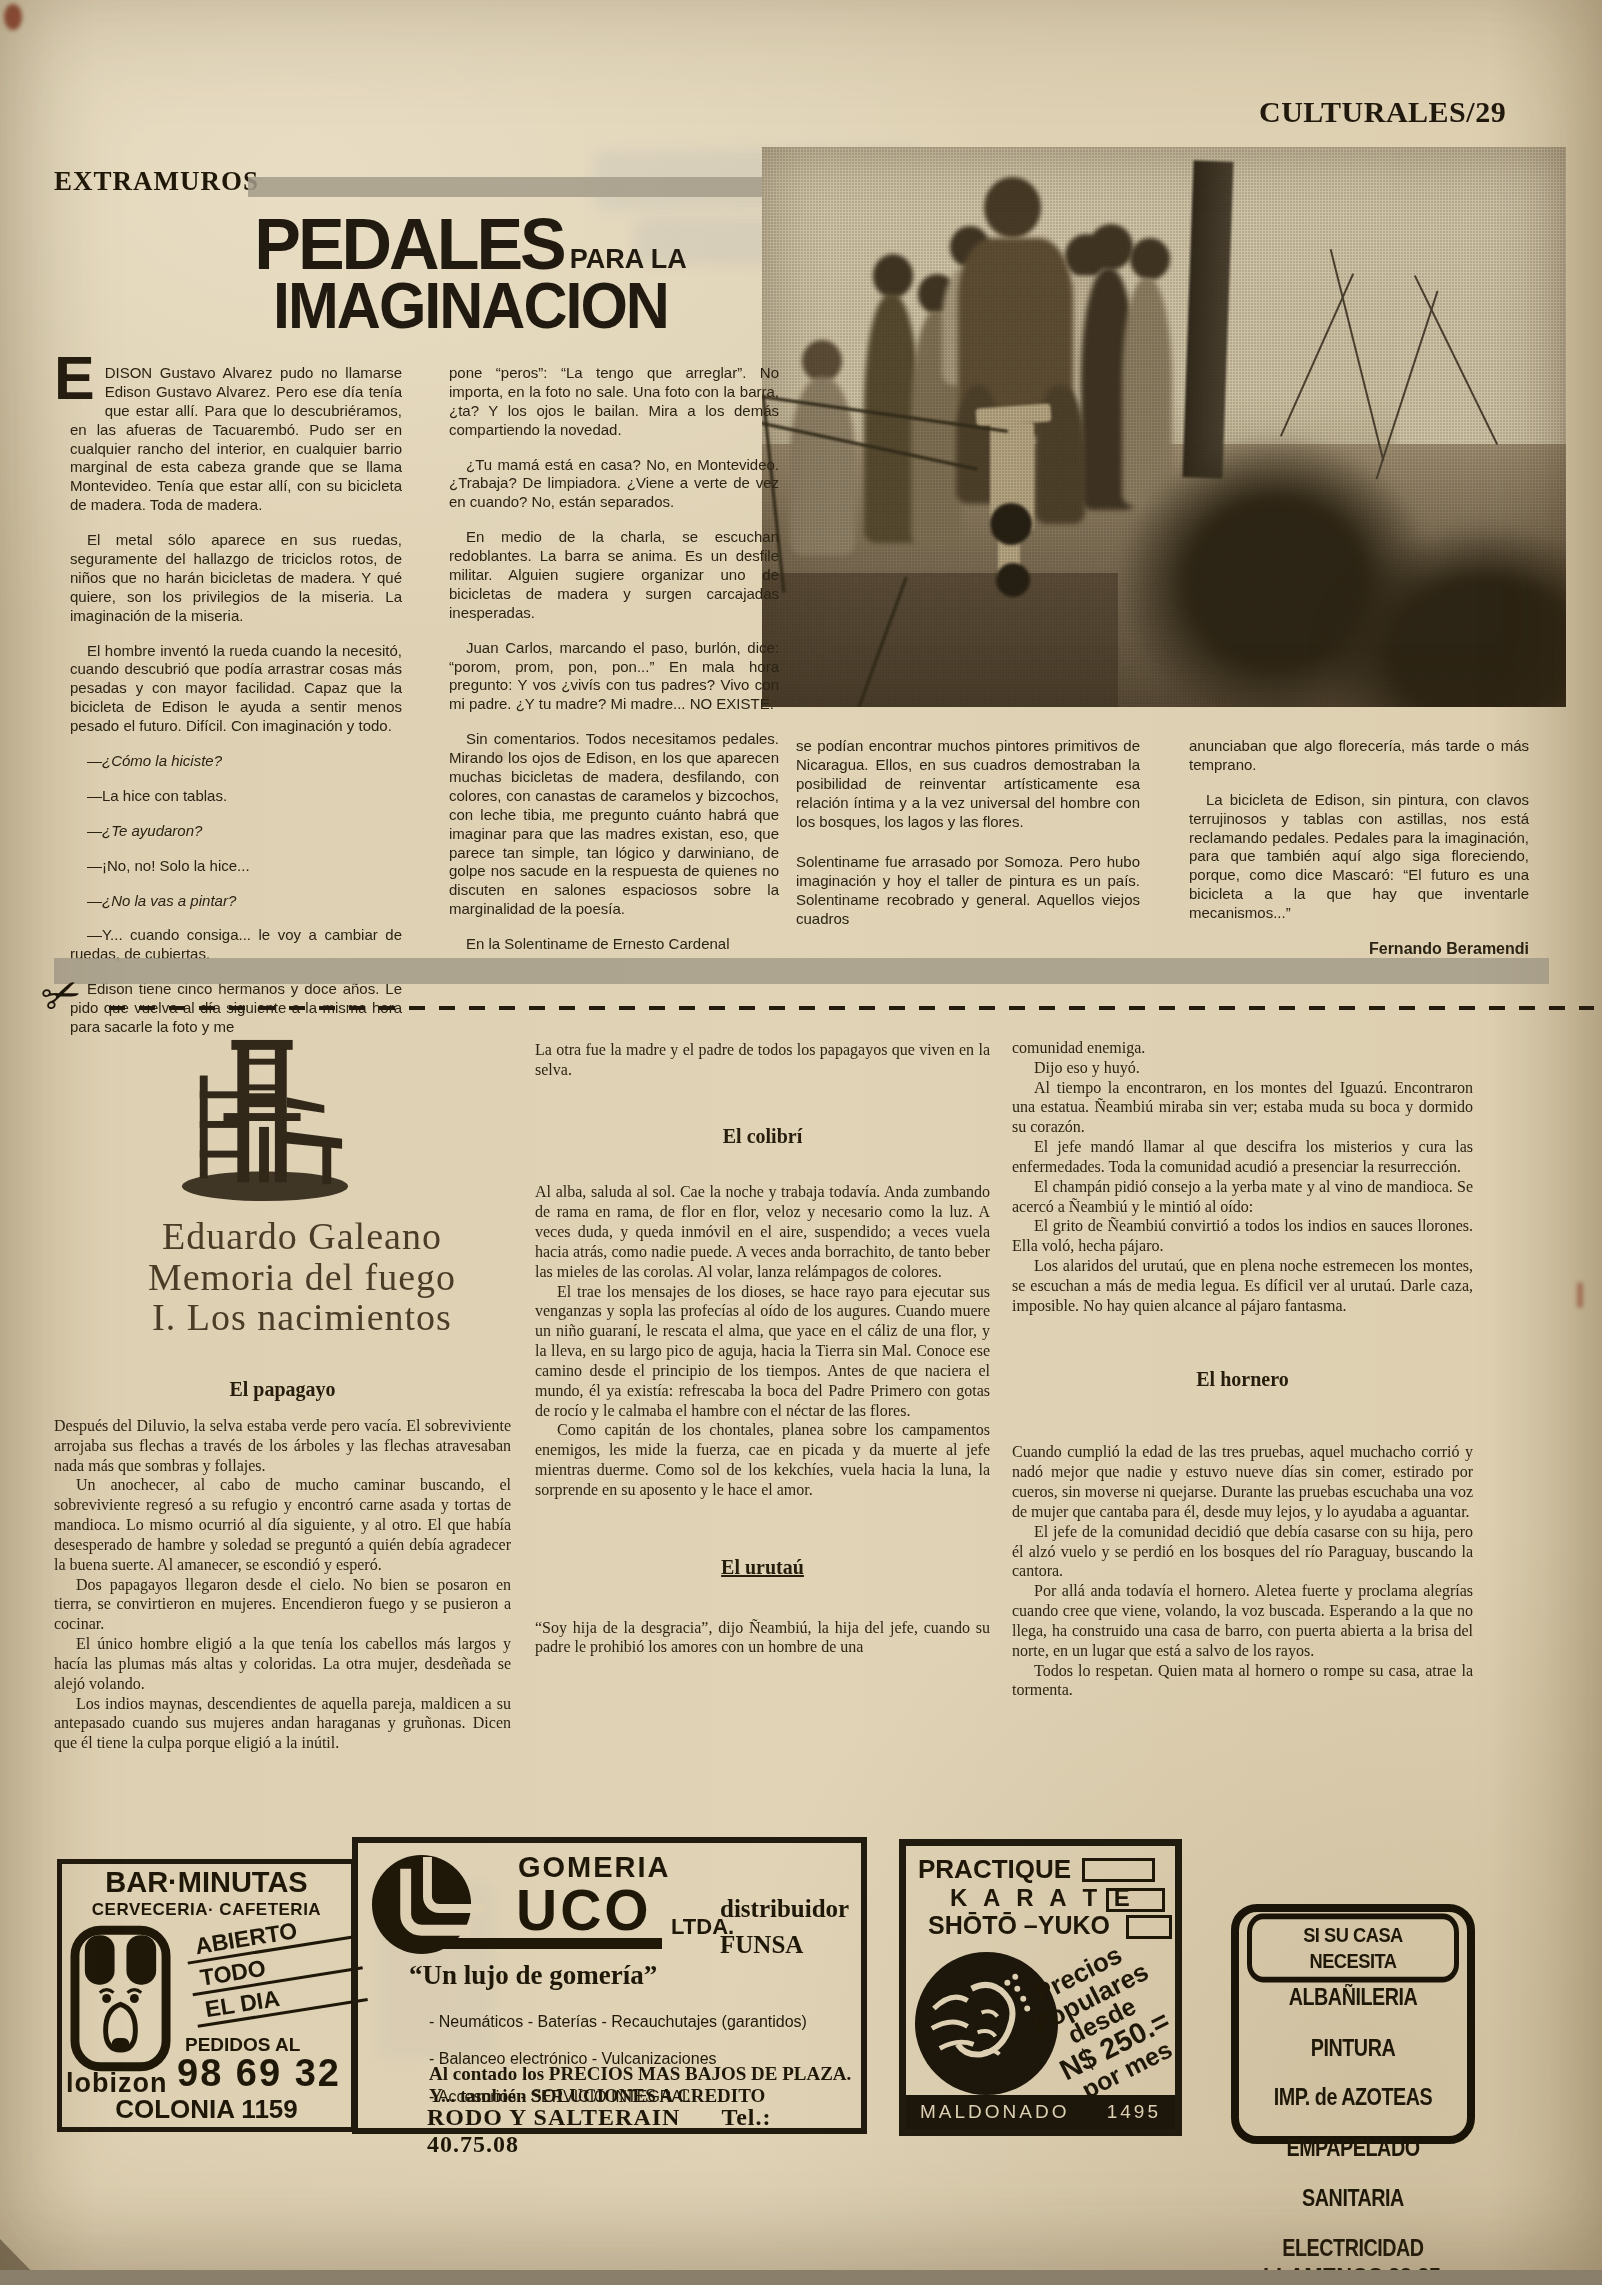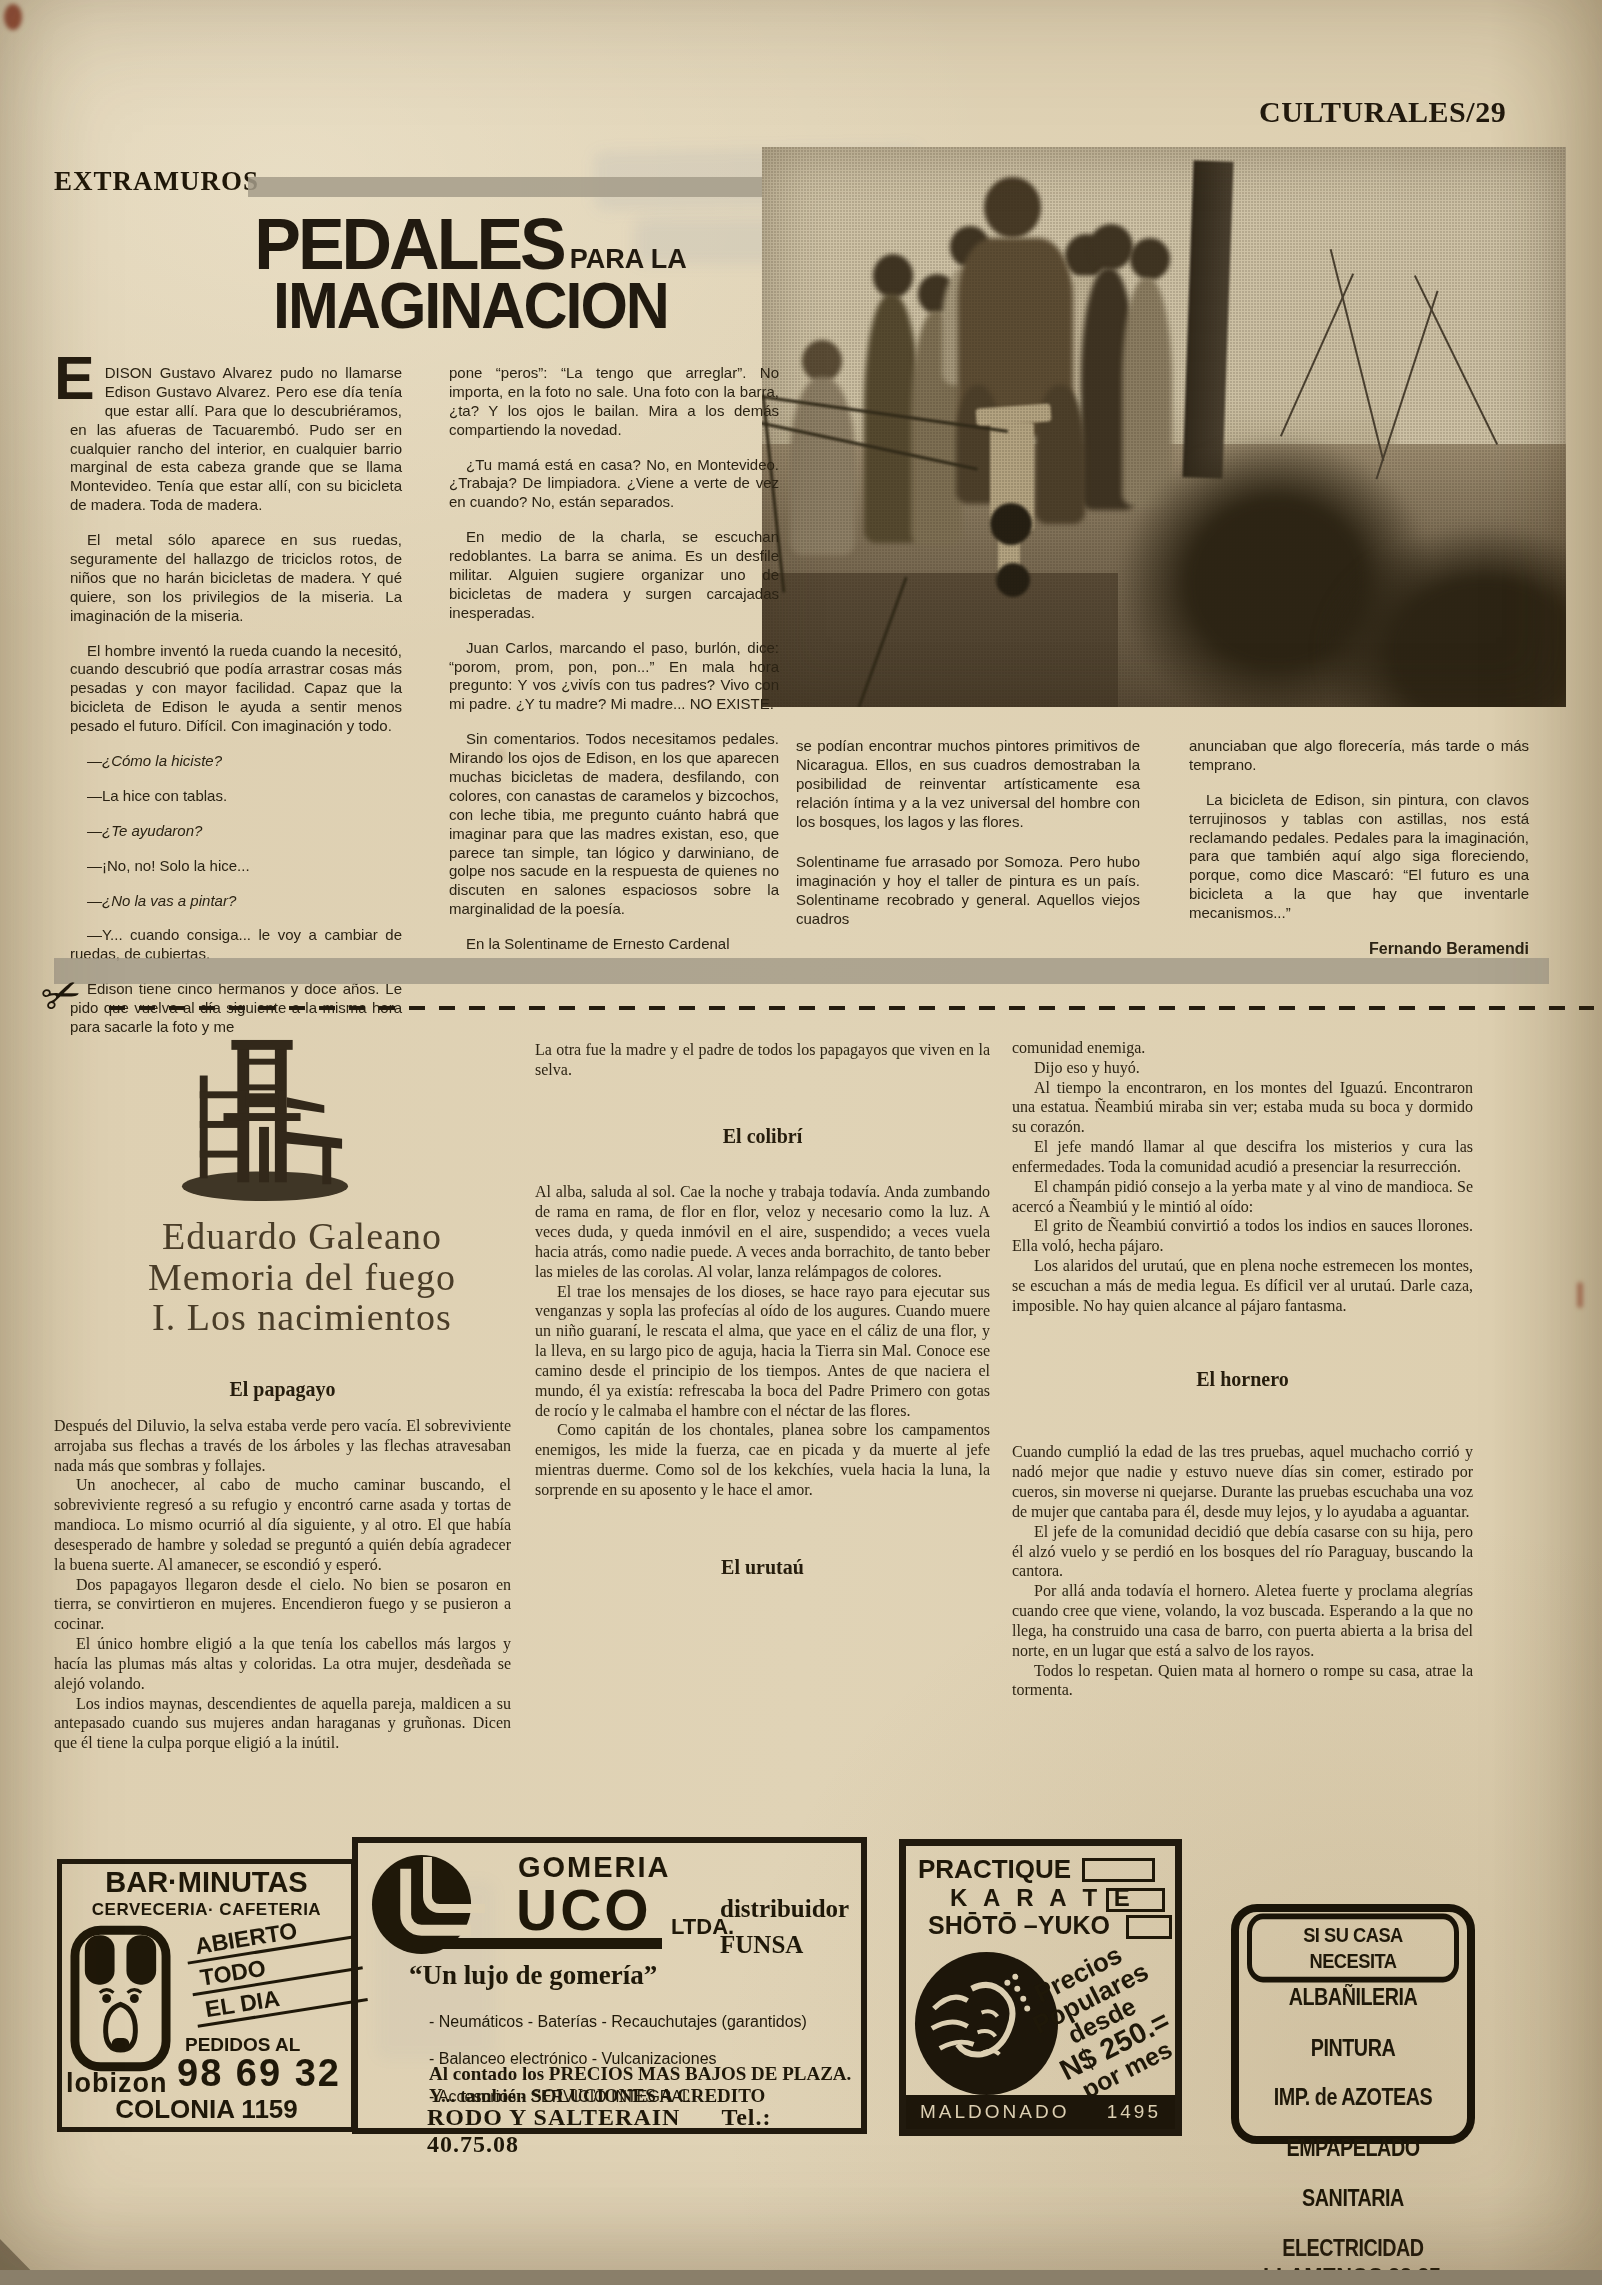--- a/index.html
+++ b/index.html
@@ -236,21 +236,24 @@
   <div class="gcol" style="left:535px;top:1040px;width:455px;">
     <div>
         <p class="first">La otra fue la madre y el padre de todos los papagayos que viven en la selva.</p>
       </div>
     <h4 style="margin:44px 0 34px;">El colibrí</h4>
     <div>
         <p class="first">Al alba, saluda al sol. Cae la noche y trabaja todavía. Anda zumbando de rama en rama, de flor en flor, veloz y necesario como la luz. A veces duda, y queda inmóvil en el aire, suspendido; a veces vuela hacia atrás, como nadie puede. A veces anda borrachito, de tanto beber las mieles de las corolas. Al volar, lanza relámpagos de colores.</p>
         <p>El trae los mensajes de los dioses, se hace rayo para ejecutar sus venganzas y sopla las profecías al oído de los augures. Cuando muere un niño guaraní, le rescata el alma, que yace en el cáliz de una flor, y la lleva, en su largo pico de aguja, hacia la Tierra sin Mal. Conoce ese camino desde el principio de los tiempos. Antes de que naciera el mundo, él ya existía: refrescaba la boca del Padre Primero con gotas de rocío y le calmaba el hambre con el néctar de las flores.</p>
         <p>Como capitán de los chontales, planea sobre los campamentos enemigos, les mide la fuerza, cae en picada y da muerte al jefe mientras duerme. Como sol de los kekchíes, vuela hacia la luna, la sorprende en su aposento y le hace el amor.</p>
       </div>
-    <h4 style="margin:55px 0 38px;">El urutaú</h4>
+    <h4 style="margin:55px 0 38px;text-decoration:underline;">El urutaú</h4>
+    <div>
+        <p class="first">“Soy hija de la desgracia”, dijo Ñeambiú, la hija del jefe, cuando su padre le prohibió los amores con un hombre de una</p>
+      </div>
   </div>
 
   <div class="gcol" style="left:1012px;top:1038px;width:461px;">
     <div>
         <p class="first">comunidad enemiga.</p>
         <p>Dijo eso y huyó.</p>
         <p>Al tiempo la encontraron, en los montes del Iguazú. Encontraron una estatua. Ñeambiú miraba sin ver; estaba muda su boca y dormido su corazón.</p>
         <p>El jefe mandó llamar al que descifra los misterios y cura las enfermedades. Toda la comunidad acudió a presenciar la resurrección.</p>
         <p>El champán pidió consejo a la yerba mate y al vino de mandioca. Se acercó a Ñeambiú y le mintió al oído:</p>
         <p>El grito de Ñeambiú convirtió a todos los indios en sauces llorones. Ella voló, hecha pájaro.</p>

